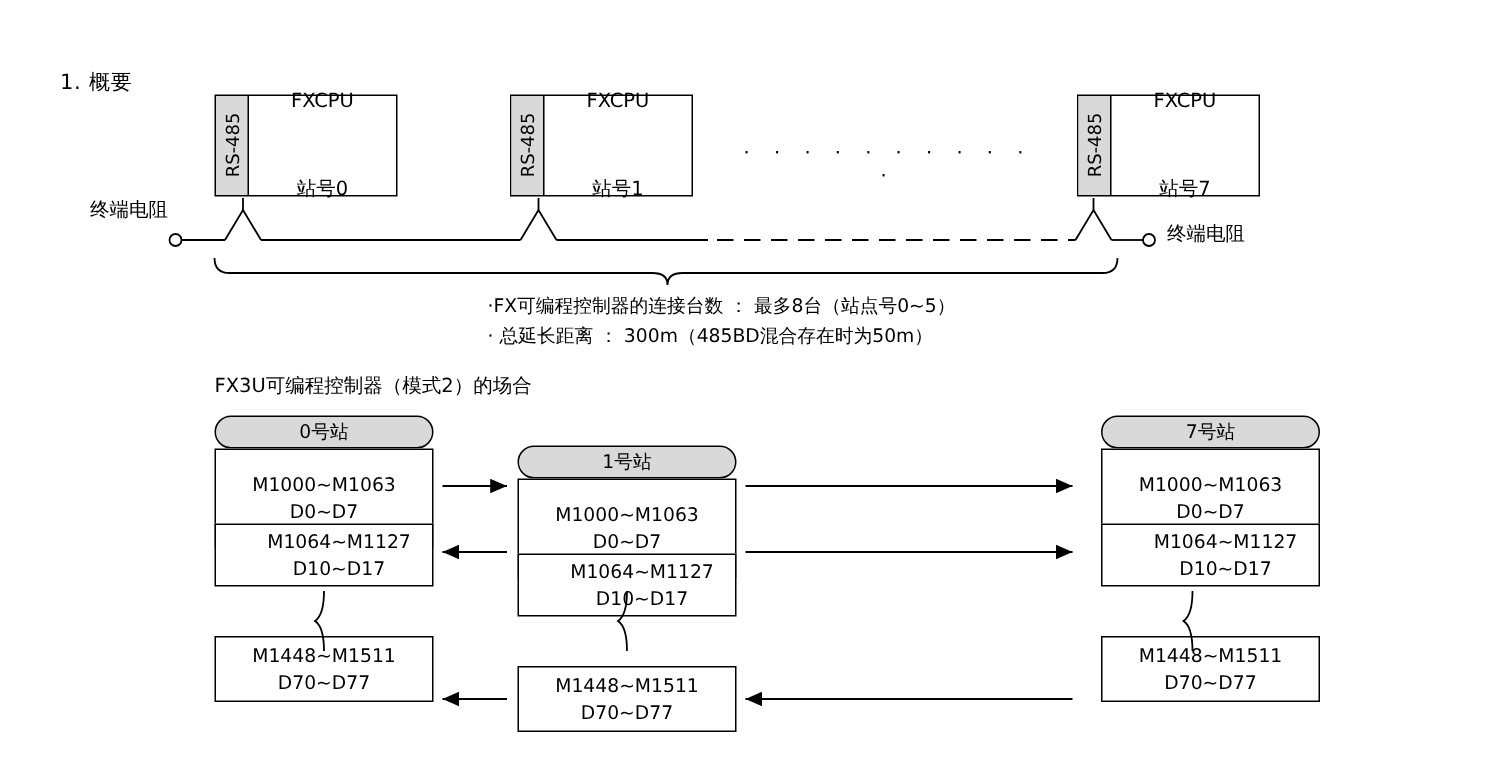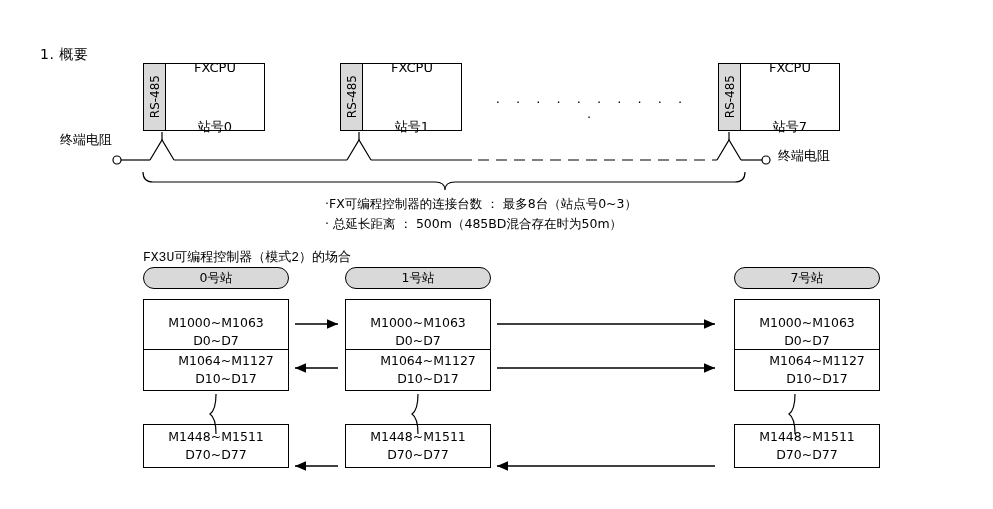--- a/index.html
+++ b/index.html
@@ -100,21 +100,20 @@
     white-space: nowrap;
   }
   #note1 { left: 325px; top: 196px; }
   #note2 { left: 325px; top: 216px; }
 
   
   #sub-caption {
     left: 143px;
     top: 248px;
     font-size: 13px;
-    font-family: Liberation Mono, monospace;
   }
 
   
   .station-head {
     position: absolute;
     height: 22px;
     border: 1px solid #000;
     box-sizing: border-box;
     background: #d9d9d9;
     font-size: 12.5px;
@@ -128,24 +127,24 @@
     box-sizing: border-box;
     background: #fff;
     font-size: 12.5px;
     display: flex;
     flex-direction: column;
     align-items: center;
     justify-content: center;
     line-height: 1.45;
   }
   .col0 { left: 143px; width: 146px; }
-  .col1 { left: 345px; width: 146px; }
+  .col1 { left: 345px; width: 146px; margin-top: 20px; }
   .col7 { left: 722px; width: 146px; margin-left: 12px; }
 
-  .row-head { top: 267px; border-radius: 11px; }
+  .row-head { top: 277px; border-radius: 11px; }
   .row-a { top: 299px; height: 66px; }
   .row-b { top: 349px; height: 42px; padding-left: 20px; }
   .row-last { top: 424px; height: 44px; text-align: center; }
 
   
   #flow-svg { left: 0; top: 0; }
 </style>
 </head>
 <body>
 
@@ -205,22 +204,22 @@
   <path d="M717,160 L729,140 L741,160" fill="none" stroke="#000" stroke-width="1.2"></path>
   <path d="M741,160 L762,160" fill="none" stroke="#000" stroke-width="1.2"></path>
 
   <path d="M162,140 L162,132" fill="none" stroke="#000" stroke-width="1.2"></path>
   <path d="M359,140 L359,132" fill="none" stroke="#000" stroke-width="1.2"></path>
   <path d="M729,140 L729,132" fill="none" stroke="#000" stroke-width="1.2"></path>
 
   <path d="M143,172 Q143,182 153,182 L435,182 Q445,182 445,190 Q445,182 455,182 L735,182 Q745,182 745,172" fill="none" stroke="#000" stroke-width="1.2"></path>
 </svg>
 
-<div class="abs note" id="note1">·FX可编程控制器的连接台数 ： 最多8台（站点号0~3）</div>
-<div class="abs note" id="note2">· 总延长距离                        ： 500m（485BD混合存在时为50m）</div>
+<div class="abs note" id="note1">·FX可编程控制器的连接台数 ： 最多8台（站点号0~5）</div>
+<div class="abs note" id="note2">· 总延长距离                        ： 300m（485BD混合存在时为50m）</div>
 
 <div class="abs" id="sub-caption">FX3U可编程控制器（模式2）的场合</div>
 
 <div class="station-head col0 row-head">0号站</div>
 <div class="station-head col1 row-head">1号站</div>
 <div class="station-head col7 row-head">7号站</div>
 
 <div class="cell col0 row-a">
   <div>M1000~M1063</div>
   <div>D0~D7</div>

